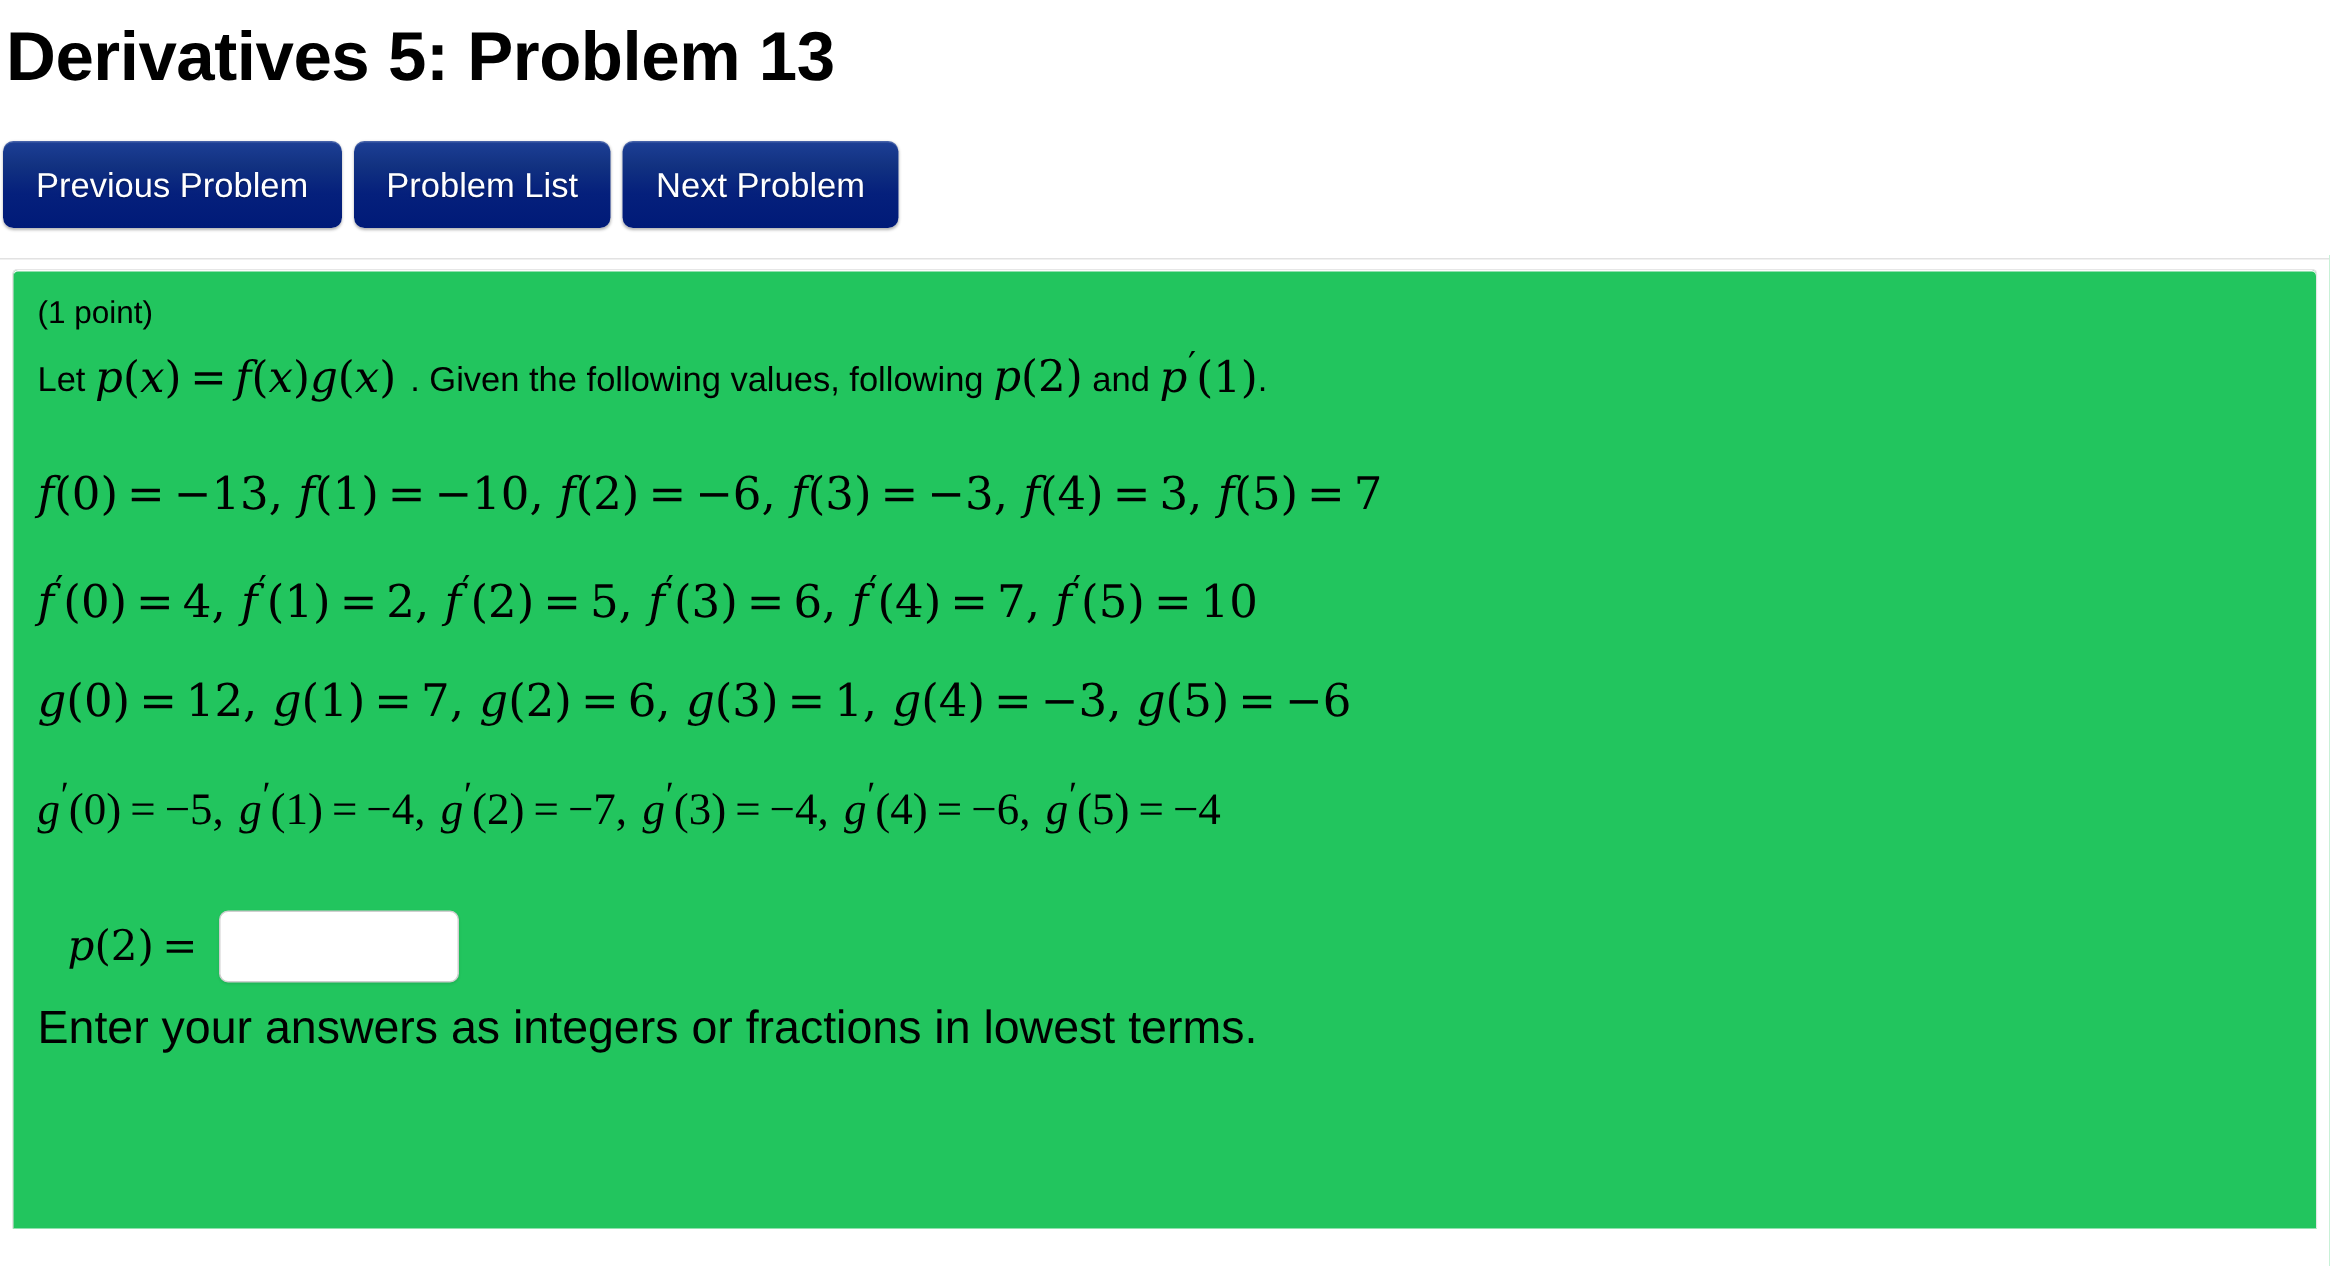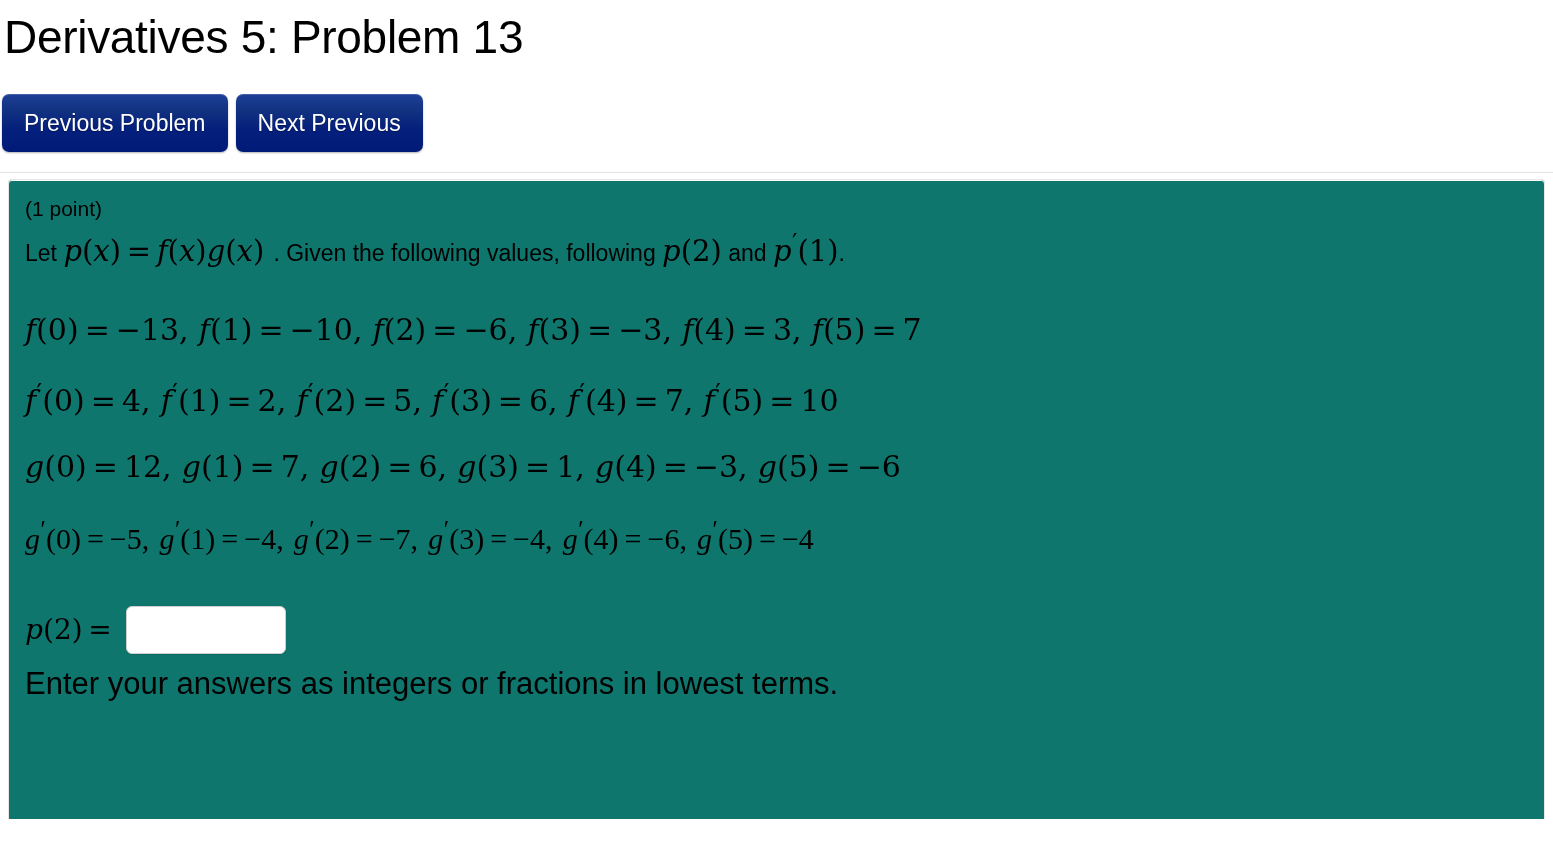--- a/index.html
+++ b/index.html
@@ -12,21 +12,21 @@
   }
   body {
     font-family: "Liberation Sans", sans-serif;
     color: #000000;
   }
 
   
   .page-title {
     font-family: "Liberation Sans", sans-serif;
     font-size: 46px;
-    font-weight: normal;
+    font-weight: bold;
     line-height: 1;
     letter-spacing: -0.3px;
     margin: 0;
     padding: 14px 0 0 4px;
     color: #000000;
   }
 
   
   .button-bar {
     display: flex;
@@ -58,21 +58,21 @@
   .header-divider {
     margin-top: 20px;
     height: 1px;
     width: 100%;
     background: #e2e2e2;
   }
 
   
   .problem-panel {
     margin: 6px 8px 0 8px;
-    background: #0f766e;
+    background: #22c55e;
     border: 1px solid #e6e6e6;
     border-bottom: none;
     border-top-left-radius: 4px;
     border-top-right-radius: 4px;
     box-shadow: inset 0 1px 0 #fbfbfb;
     padding: 16px 16px 0 16px;
     min-height: 640px;
     box-sizing: border-box;
     position: relative;
   }
@@ -144,20 +144,21 @@
     display: flex;
     align-items: center;
     margin-bottom: 8px;
   }
   .answer-label {
     font-size: 28px;
     line-height: 1;
     min-width: 0;
     padding-right: 9px;
     white-space: nowrap;
+    margin-left: 20px;
   }
   .answer-input {
     width: 160px;
     height: 48px;
     box-sizing: border-box;
     background: #ffffff;
     border: 1px solid #cfcfcf;
     border-radius: 6px;
     box-shadow: 0 1px 2px rgba(0,0,0,0.10);
     font-family: "Liberation Sans", sans-serif;
@@ -175,21 +176,22 @@
 </style>
 </head>
 <body>
 
 <div>
 
   <h1 class="page-title">Derivatives 5: Problem 13</h1>
 
   <div class="button-bar">
     <button class="nav-button">Previous Problem</button>
-    <button class="nav-button">Next Previous</button>
+    <button class="nav-button">Problem List</button>
+    <button class="nav-button">Next Problem</button>
   </div>
 
   <div class="header-divider"></div>
 
   <div class="problem-panel">
 
     <div class="points-line">(1 point)</div>
 
     <div class="prompt-line">
       <span>Let</span>

